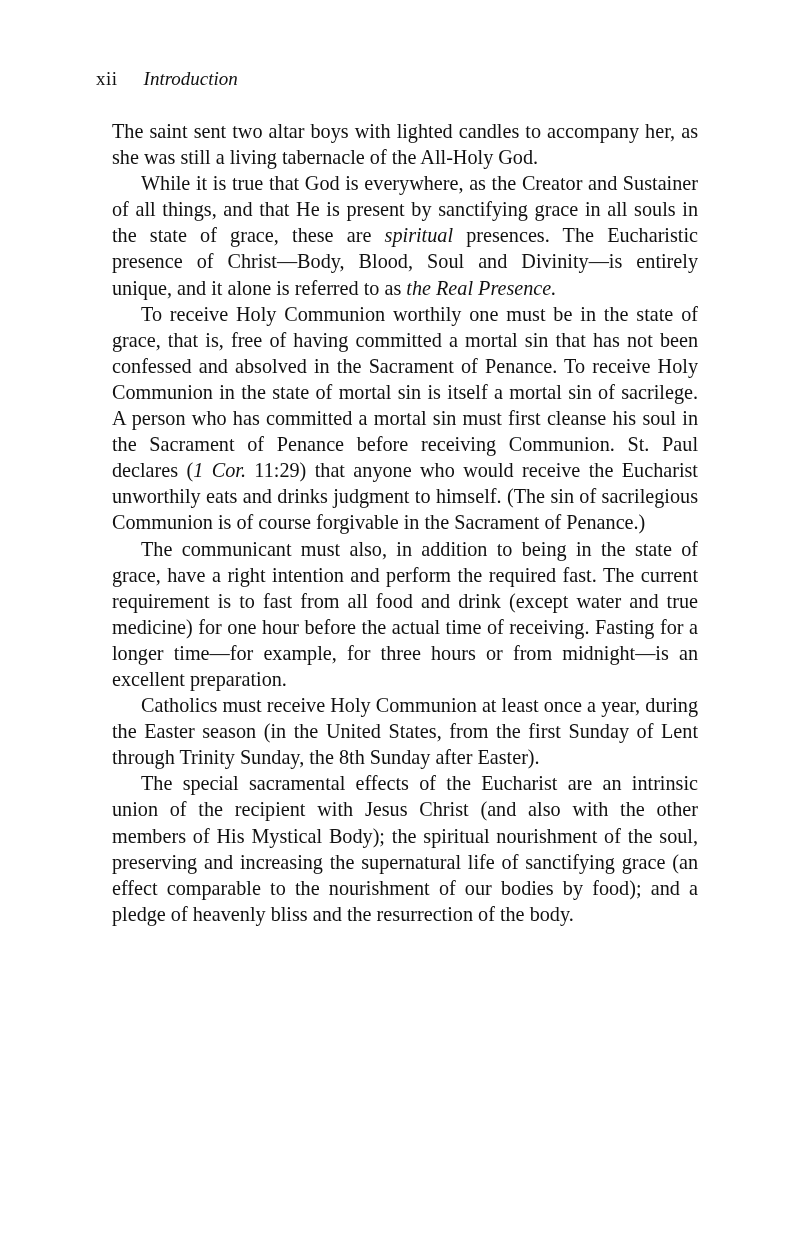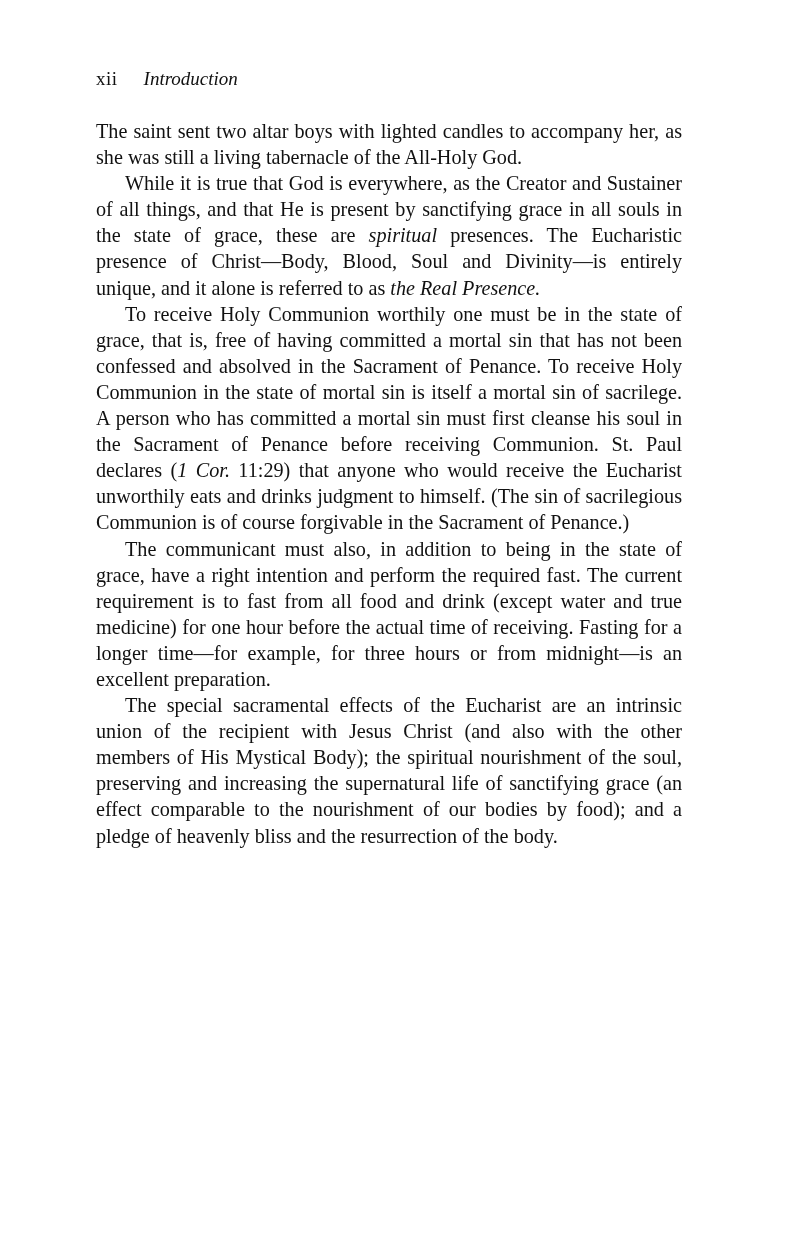--- a/index.html
+++ b/index.html
@@ -30,21 +30,21 @@
   .folio {
     font-style: normal;
     letter-spacing: 0.5px;
   }
   .head-title {
     font-style: italic;
     margin-left: 26px;
   }
   .textblock {
     position: absolute;
-    left: 96px;
+    left: 112px;
     top: 118px;
     width: 586px;
   }
   .para {
     margin: 0;
     font-size: 20.2px;
     line-height: 26.1px;
     text-align: justify;
     text-justify: inter-word;
     hyphens: manual;
@@ -66,16 +66,17 @@
 
   <div class="running-head">
     <span class="folio">xii</span><span class="head-title">Introduction</span>
   </div>
 
   <div class="textblock">
       <p class="para"><span>The saint sent two altar boys with lighted candles to accompany her, as she was still a living tabernacle of the All-Holy God.</span></p>
       <p class="para indent"><span>While it is true that God is everywhere, as the Creator and Sustainer of all things, and that He is present by sanctifying grace in all souls in the state of grace, these are </span><em>spiritual</em><span> presences. The Eucharistic presence of Christ—Body, Blood, Soul and Divinity—is entirely unique, and it alone is referred to as </span><em>the Real Presence.</em></p>
       <p class="para indent"><span>To receive Holy Communion worthily one must be in the state of grace, that is, free of having committed a mortal sin that has not been confessed and absolved in the Sacrament of Penance. To receive Holy Communion in the state of mortal sin is itself a mortal sin of sacrilege. A person who has committed a mortal sin must first cleanse his soul in the Sacrament of Penance before receiving Communion. St. Paul declares (</span><em>1 Cor.</em><span> 11:29) that any­one who would receive the Eucharist unworthily eats and drinks judgment to himself. (The sin of sacrilegious Communion is of course forgivable in the Sacrament of Penance.)</span></p>
       <p class="para indent"><span>The communicant must also, in addition to being in the state of grace, have a right intention and perform the required fast. The current requirement is to fast from all food and drink (except water and true medicine) for one hour before the actual time of receiving. Fasting for a longer time—for example, for three hours or from midnight—is an excellent preparation.</span></p>
+      <p class="para indent"><span>Catholics must receive Holy Communion at least once a year, during the Easter season (in the United States, from the first Sun­day of Lent through Trinity Sunday, the 8th Sunday after Easter).</span></p>
       <p class="para indent"><span>The special sacramental effects of the Eucharist are an intrinsic union of the recipient with Jesus Christ (and also with the other members of His Mystical Body); the spiritual nourishment of the soul, preserving and increasing the supernatural life of sanctify­ing grace (an effect comparable to the nourishment of our bodies by food); and a pledge of heavenly bliss and the resurrection of the body.</span></p>
     </div>
 
 </div>
 
 </body></html>

